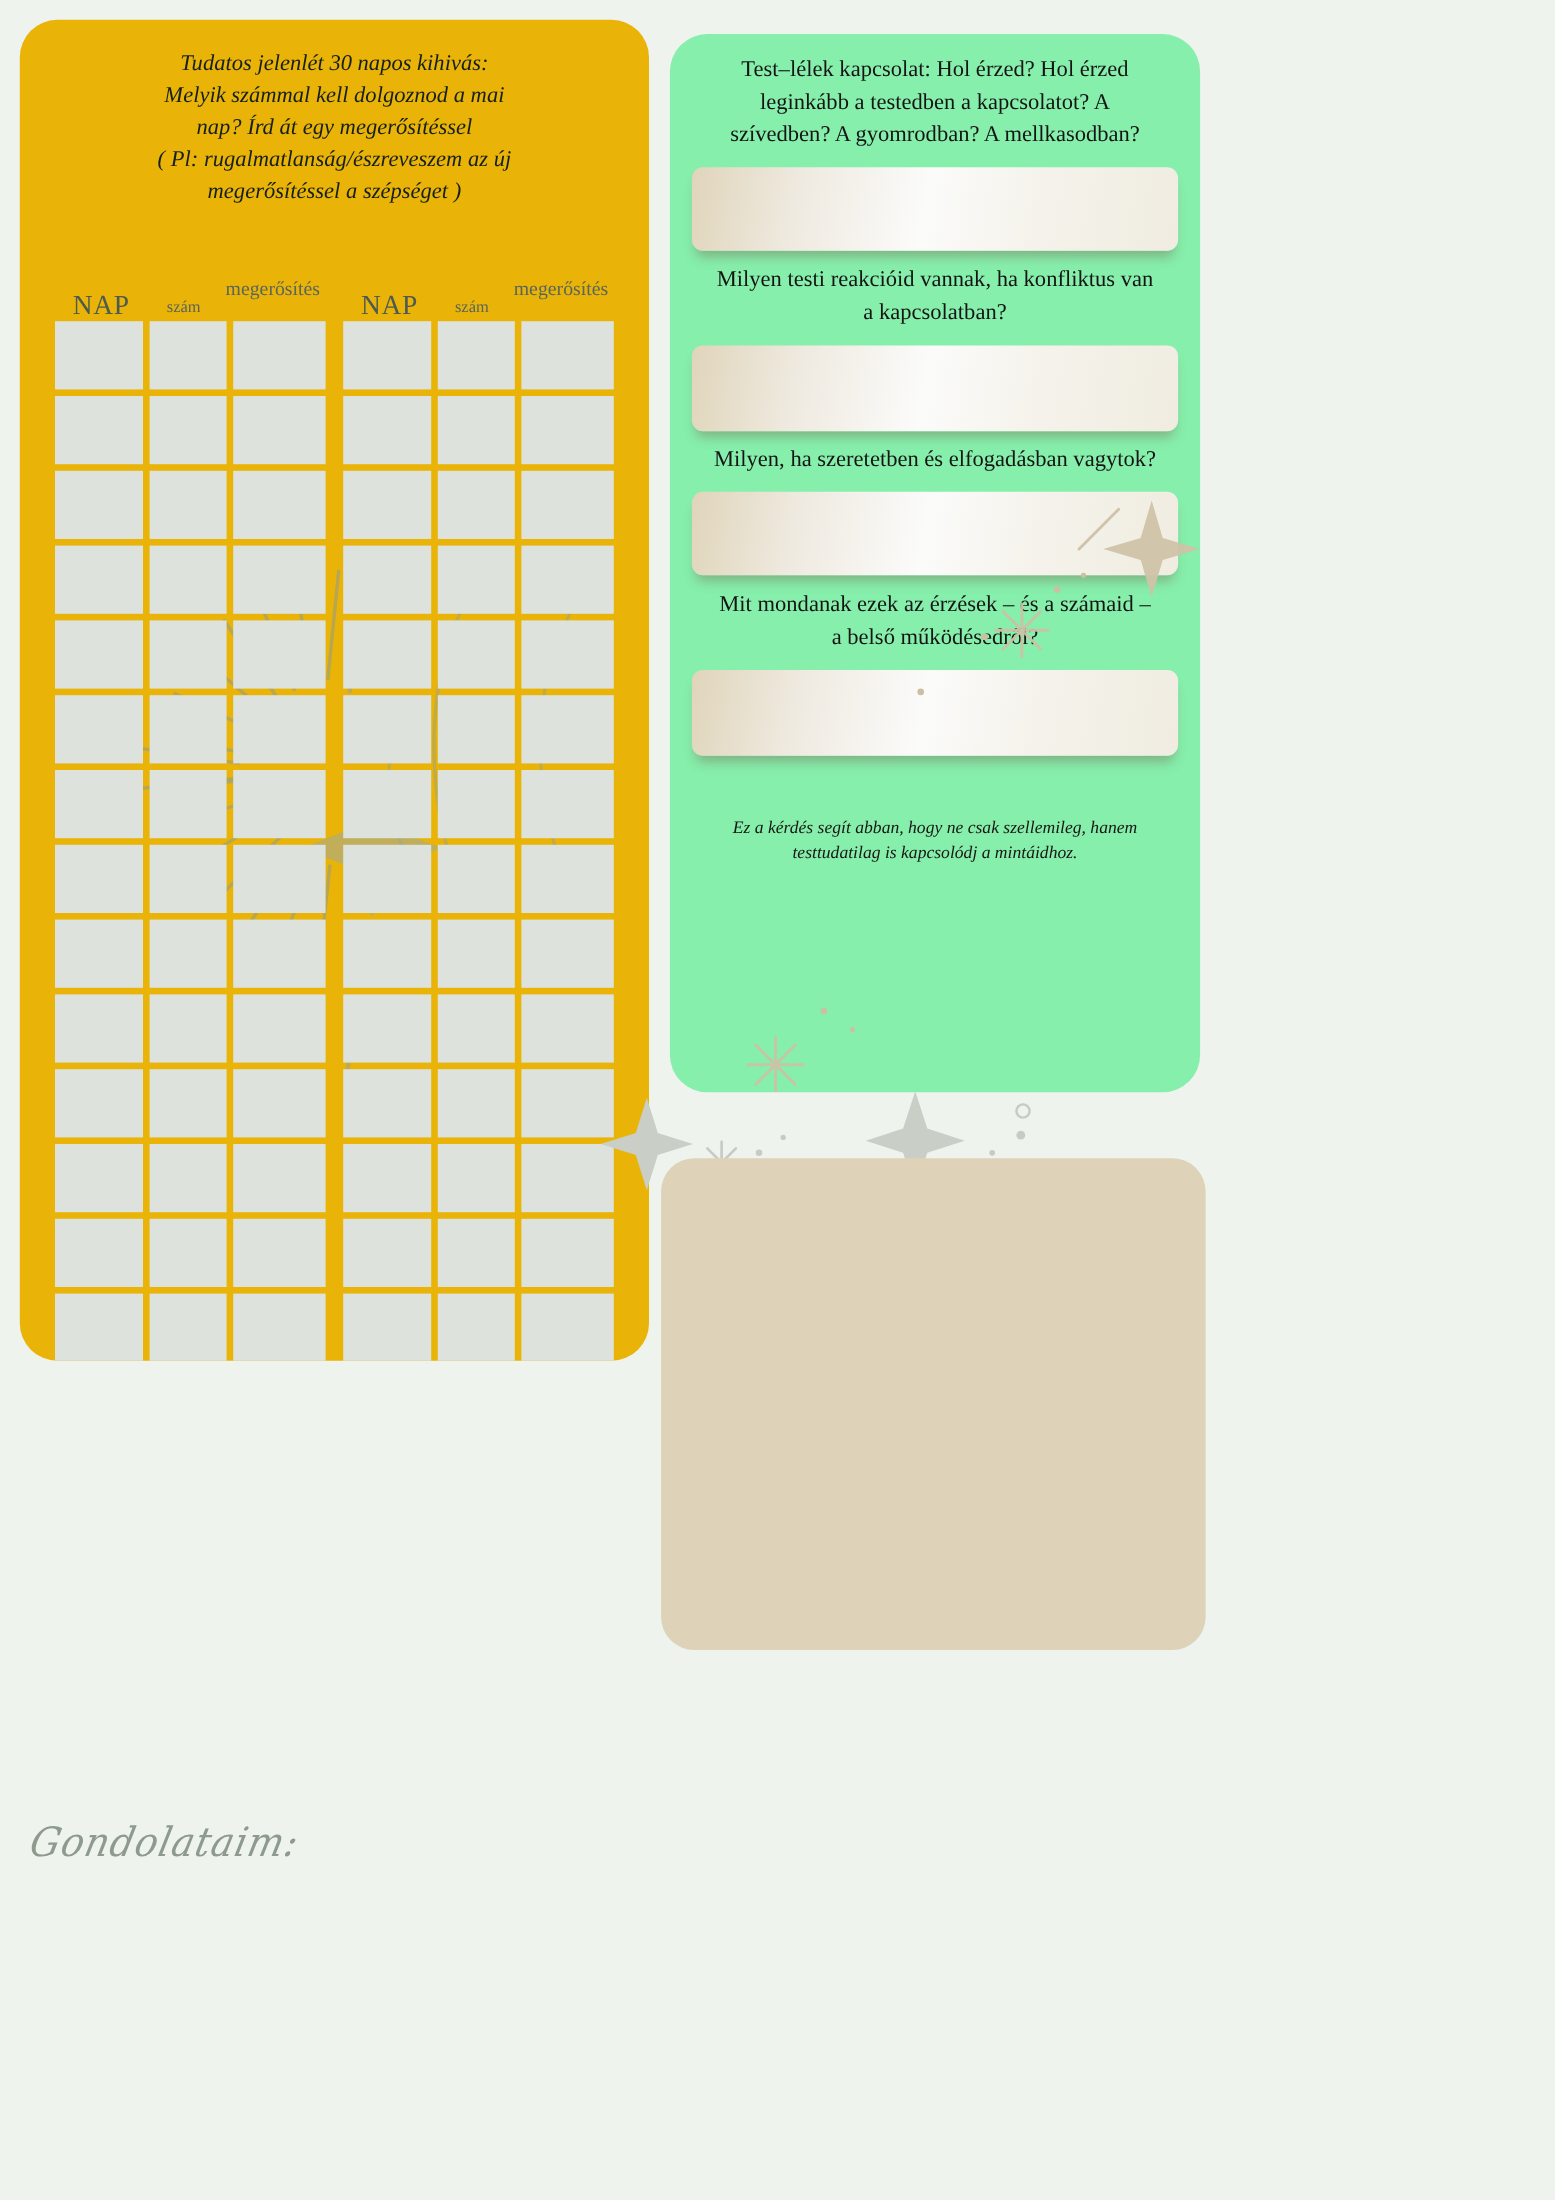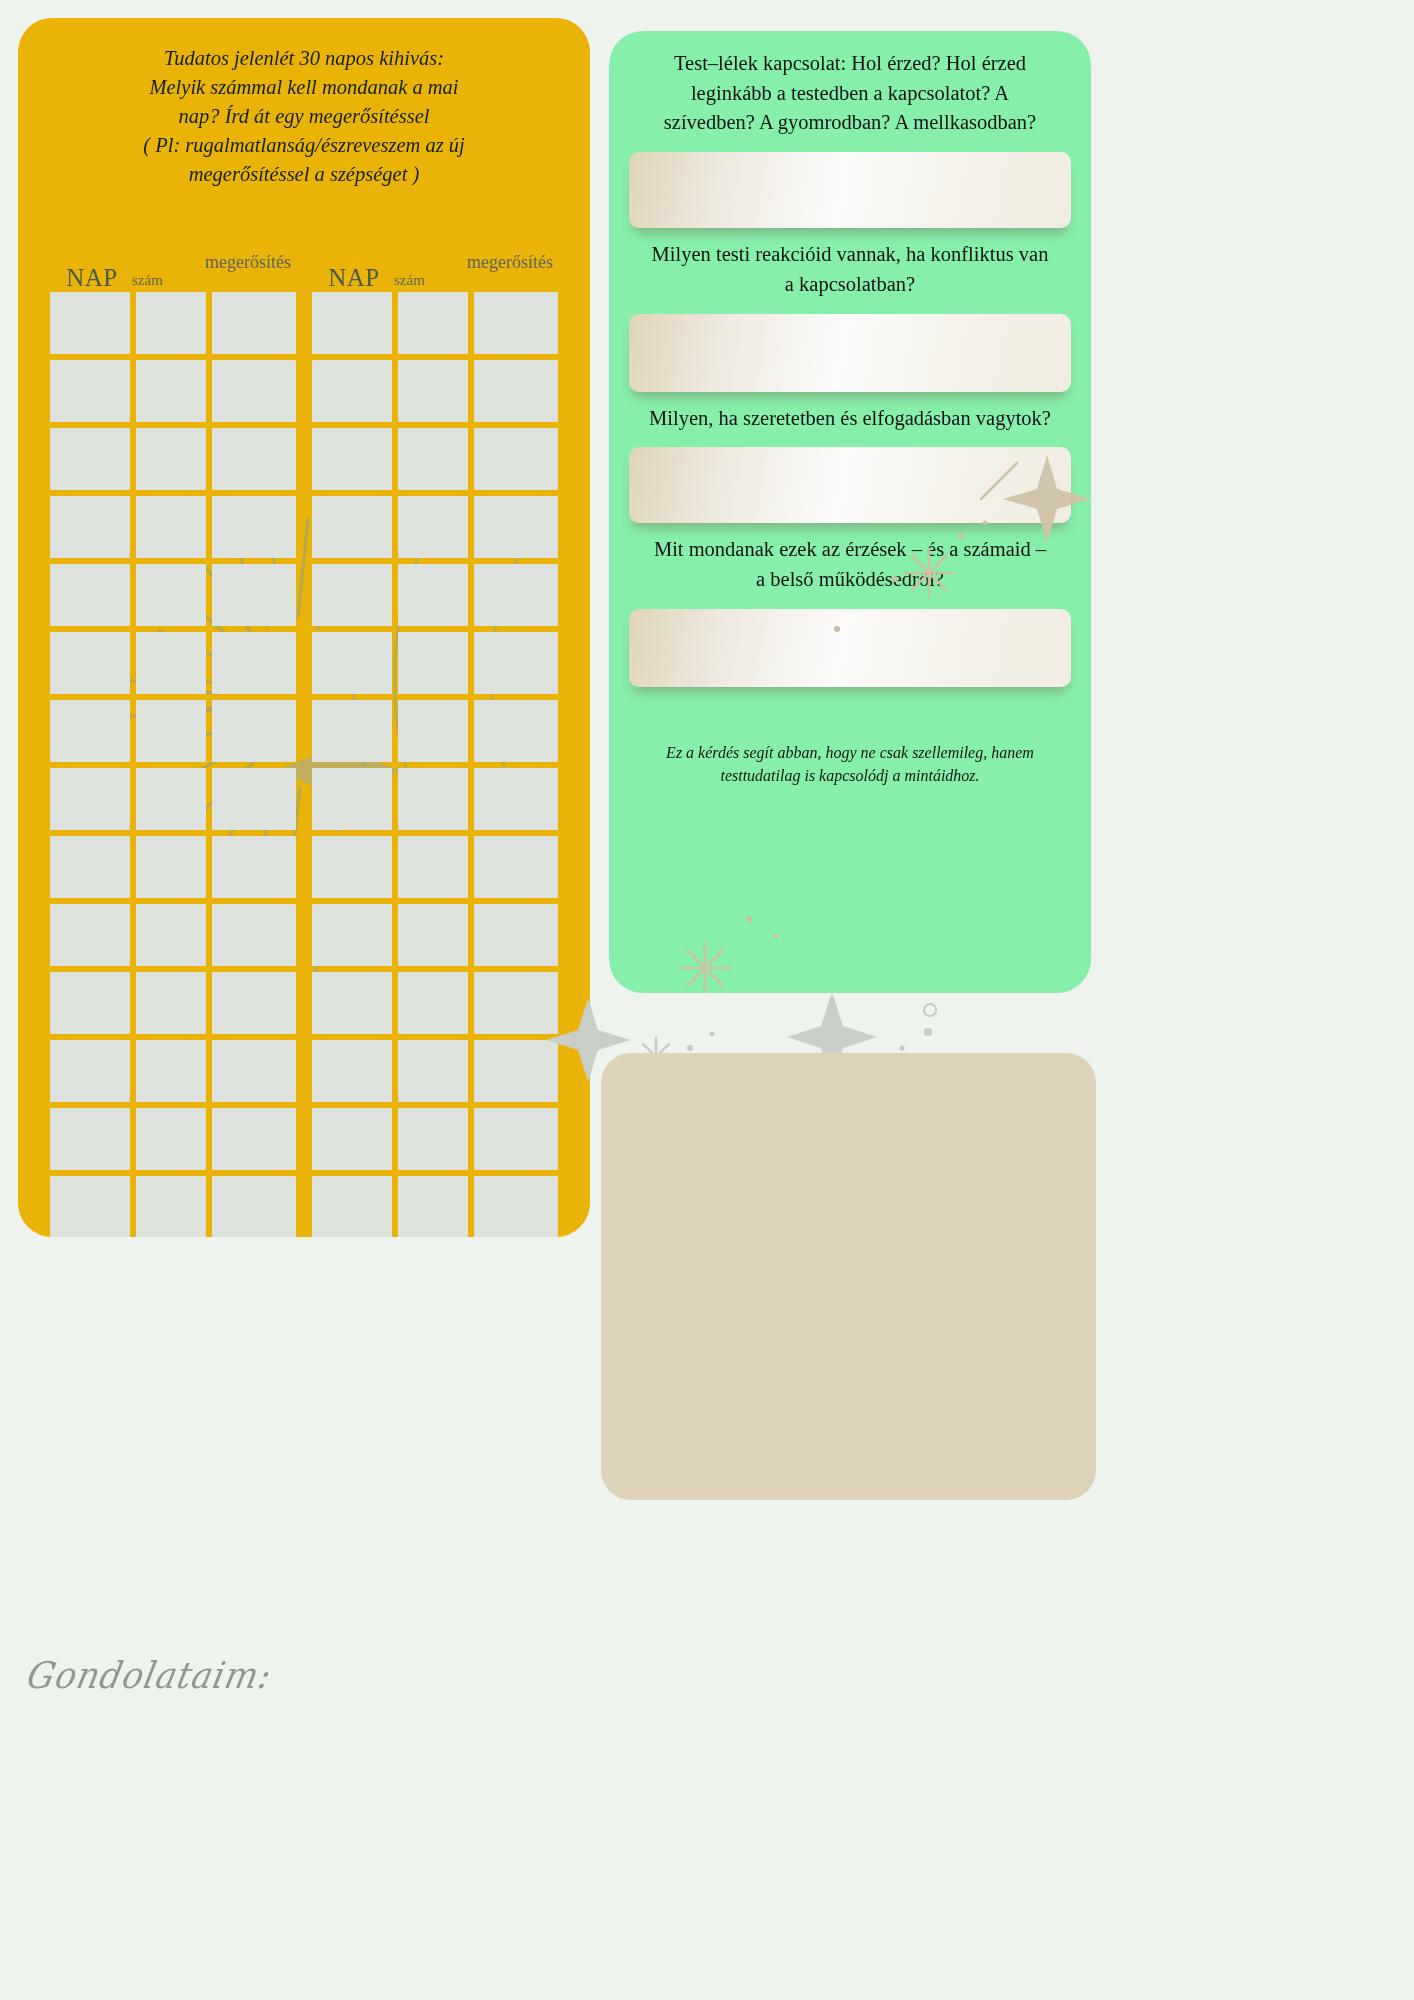--- a/index.html
+++ b/index.html
@@ -45,21 +45,21 @@
     align-items:flex-end;
     height:36px;
     padding:0 2px;
   }
   .ch-nap{
     width:80px; text-align:center;
     font-size:25px; color:#4e5a50;
     letter-spacing:.5px;
   }
   .ch-szam{
-    width:70px; text-align:left;
+    width:70px; text-align:center;
     font-size:15px; color:#5a665b;
     padding-bottom:3px;
   }
   .ch-meg{
     flex:1; text-align:center;
     font-size:18px; color:#5a665b;
     padding-bottom:19px;
   }
 
   .grid{
@@ -169,21 +169,21 @@
     <g stroke="#93a095" stroke-opacity="0.45" stroke-width="3" fill="none">
       <path d="M520 510 C470 570 455 680 500 790"></path>
       <path d="M418 508 C372 572 360 690 404 800"></path>
       <path d="M352 620 C330 660 330 720 352 760"></path>
     </g>
     <path d="M320 690 L338 735 L383 753 L338 771 L320 816 L302 771 L257 753 L302 735 Z" fill="#9caa9e" fill-opacity="0.55"></path>
   </svg>
 
   <div class="tracker-heading">
     <div>Tudatos jelenlét 30 napos kihivás:</div>
-    <div>Melyik számmal kell mondanak a mai</div>
+    <div>Melyik számmal kell dolgoznod a mai</div>
     <div>nap? Írd át egy megerősítéssel</div>
     <div>( Pl: rugalmatlanság/észreveszem az új</div>
     <div>megerősítéssel a szépséget )</div>
   </div>
 
   <div class="tables-wrap">
     <div class="tbl-col">
       <div class="col-head">
         <div class="ch-nap">NAP</div>
         <div class="ch-szam">szám</div>

